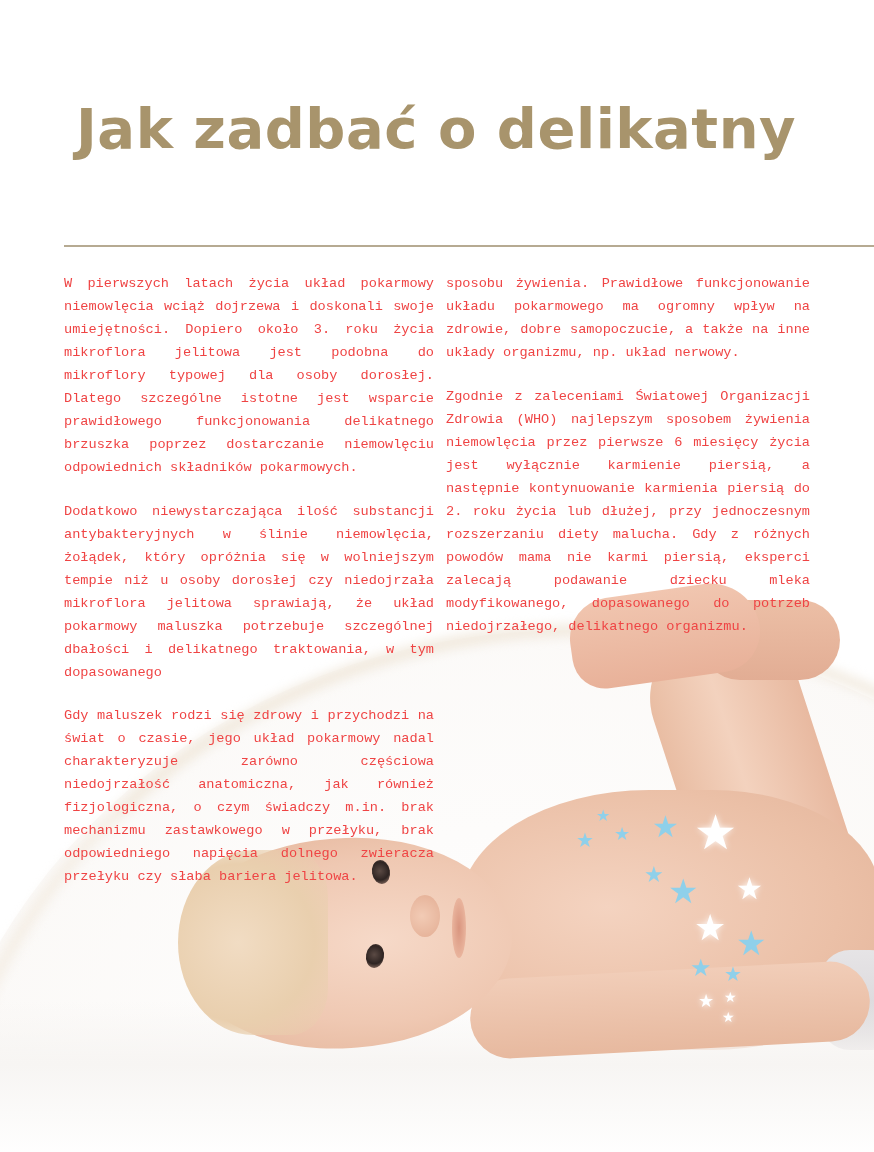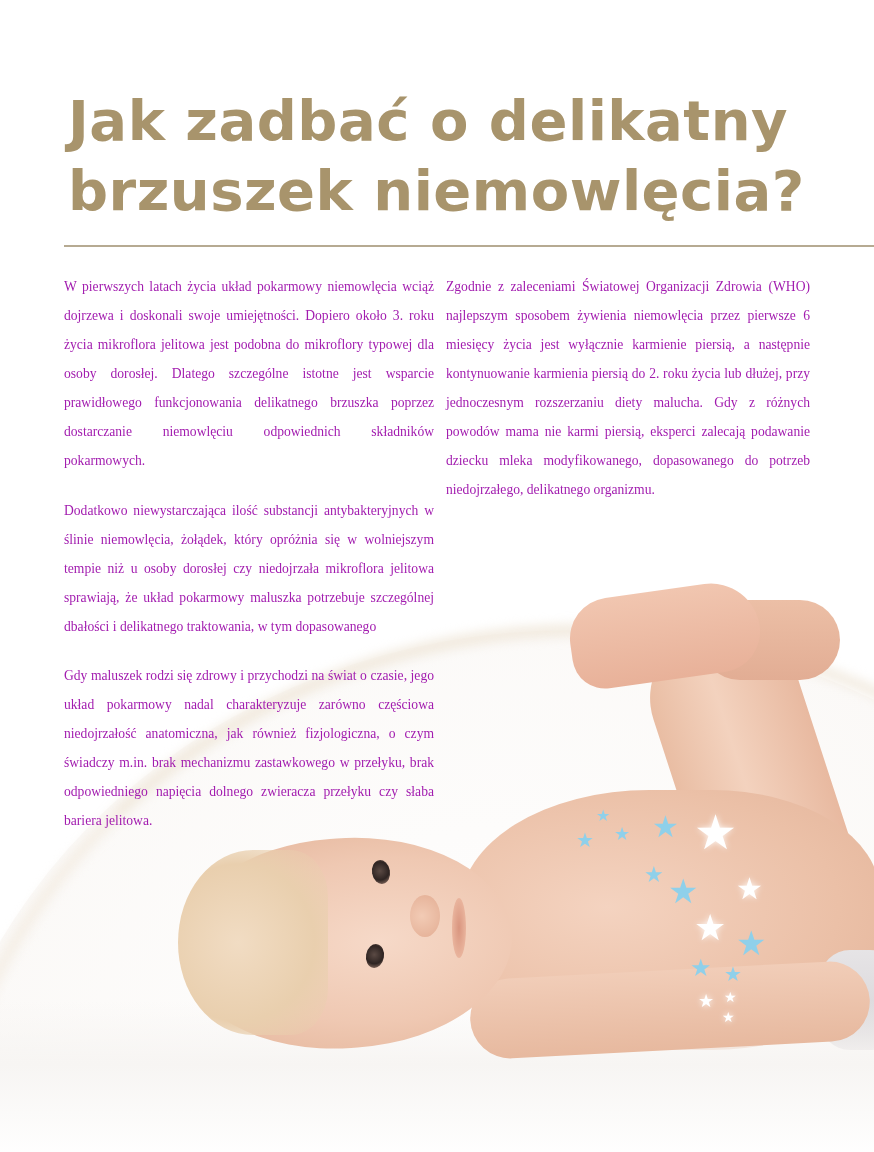--- a/index.html
+++ b/index.html
@@ -4,31 +4,31 @@
   <style>
     html, body { margin: 0; padding: 0; }
     body {
       width: 874px; height: 1152px; overflow: hidden; position: relative;
       background: #ffffff;
       font-family: "DejaVu Sans", sans-serif;
     }
     .title {
       position: absolute; left: 64px; top: 82px; width: 790px;
       color: #a8946c; font-weight: bold; font-size: 56px; line-height: 70px;
-      letter-spacing: 0.5px; margin: 4px;
+      letter-spacing: 0.5px; margin: 12px;
       font-family: "DejaVu Sans", sans-serif;
     }
     .rule {
       position: absolute; left: 64px; top: 245px; width: 810px; height: 2px;
       background: #b6aa92;
     }
     .col {
       position: absolute; top: 272px; width: 370px;
-      color: #a21caf; font-size: 13.6px; line-height: 29px;
-      font-family: Liberation Serif, serif;
+      color: #ef4444; font-size: 13.6px; line-height: 23px;
+      font-family: Liberation Mono, monospace;
       text-align: justify;
       z-index: 3;
     }
     .col p { margin: 0 0 20.5px 0; }
     .col-left { left: 64px; }
     .col-right { left: 446px; width: 364px; }
     
     .photo {
       position: absolute; left: 0; top: 580px; width: 874px; height: 572px;
       overflow: hidden; z-index: 1;
@@ -111,31 +111,31 @@
       position: absolute; line-height: 1; font-family: "DejaVu Sans", sans-serif;
     }
     .star.blue { color: #8fd0ea; }
     .star.white { color: #ffffff; text-shadow: 0 0 6px rgba(255,255,255,0.9); }
   </style>
 </head>
 <body>
 
 <h1 class="title">
   <span>Jak zadbać o delikatny</span><br>
-  <span>brzuszek niemowlęcia?</span>
 </h1>
 <div class="rule"></div>
 
 <div class="col col-left">
   <p>W pierwszych latach życia układ pokarmowy niemowlęcia wciąż dojrzewa i doskonali swoje umiejętności. Dopiero około 3. roku życia mikroflora jelitowa jest podobna do mikroflory typowej dla osoby dorosłej. Dlatego szczególne istotne jest wsparcie prawidłowego funkcjonowania delikatnego brzuszka poprzez dostarczanie niemowlęciu odpowiednich składników pokarmowych.</p>
   <p>Dodatkowo niewystarczająca ilość substancji antybakteryjnych w ślinie niemowlęcia, żołądek, który opróżnia się w wolniejszym tempie niż u osoby dorosłej czy niedojrzała mikroflora jelitowa sprawiają, że układ pokarmowy maluszka potrzebuje szczególnej dbałości i delikatnego traktowania, w tym dopasowanego</p>
   <p>Gdy maluszek rodzi się zdrowy i przychodzi na świat o czasie, jego układ pokarmowy nadal charakteryzuje zarówno częściowa niedojrzałość anatomiczna, jak również fizjologiczna, o czym świadczy m.in. brak mechanizmu zastawkowego w przełyku, brak odpowiedniego napięcia dolnego zwieracza przełyku czy słaba bariera jelitowa.</p>
 </div>
 
 <div class="col col-right">
+  <p>sposobu żywienia. Prawidłowe funkcjonowanie układu pokarmowego ma ogromny wpływ na zdrowie, dobre samopoczucie, a także na inne układy organizmu, np. układ nerwowy.</p>
   <p>Zgodnie z zaleceniami Światowej Organizacji Zdrowia (WHO) najlepszym sposobem żywienia niemowlęcia przez pierwsze 6 miesięcy życia jest wyłącznie karmienie piersią, a następnie kontynuowanie karmienia piersią do 2. roku życia lub dłużej, przy jednoczesnym rozszerzaniu diety malucha. Gdy z różnych powodów mama nie karmi piersią, eksperci zalecają podawanie dziecku mleka modyfikowanego, dopasowanego do potrzeb niedojrzałego, delikatnego organizmu.</p>
 </div>
 
 <div class="photo">
   <div class="arc"></div>
   <div class="arc-edge"></div>
   <div class="leg"></div>
   <div class="foot2"></div>
   <div class="foot"></div>
   <div class="body"></div>

